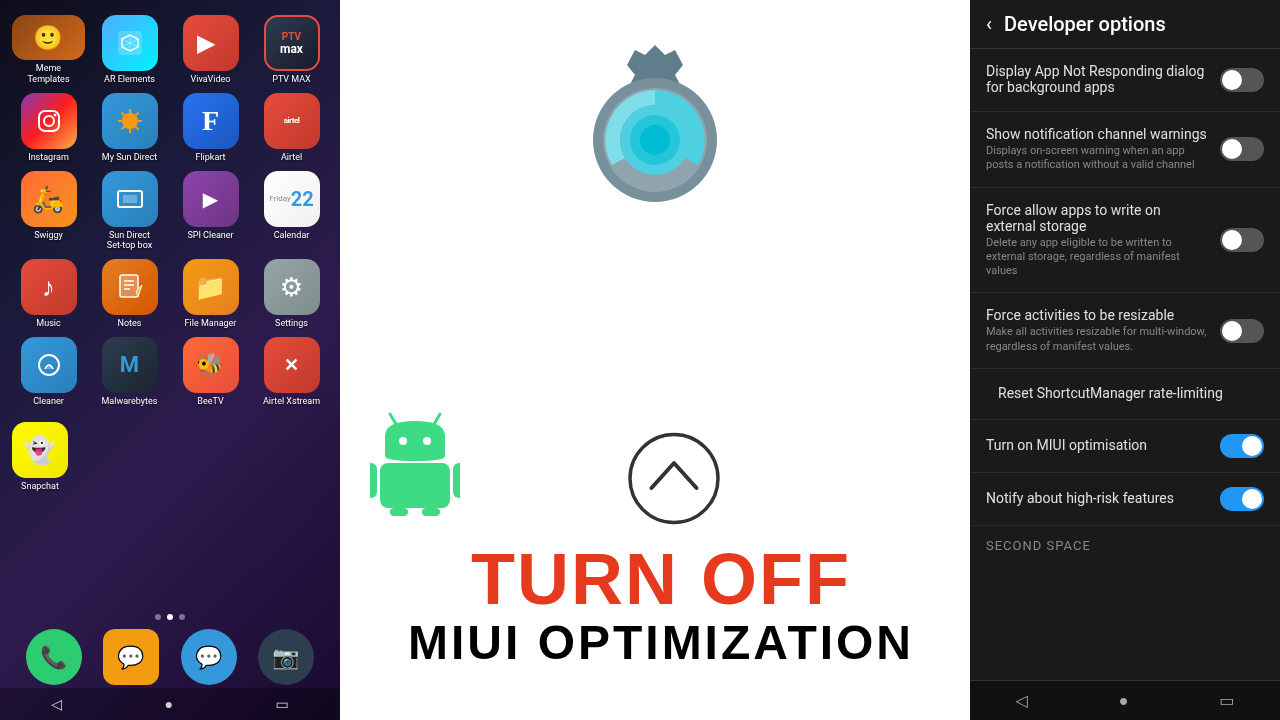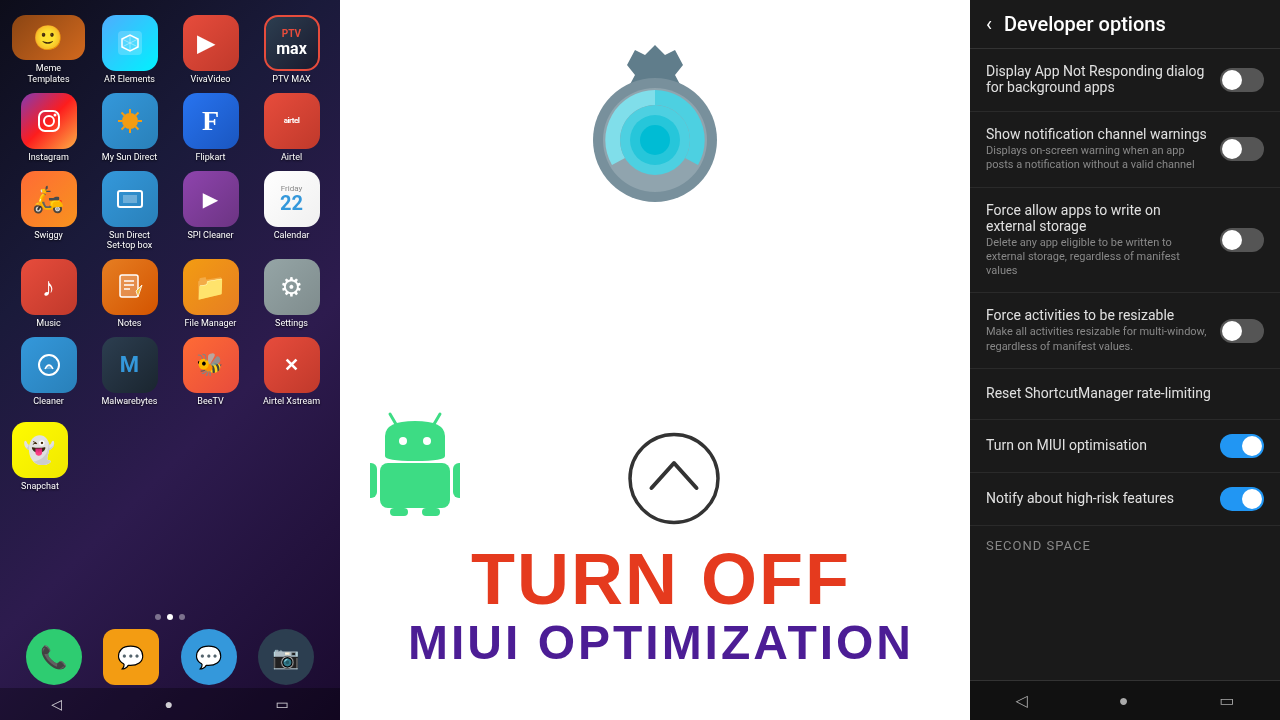--- a/index.html
+++ b/index.html
@@ -187,21 +187,21 @@
       font-weight: 900;
       color: #e53a1e;
       font-family: Impact, 'Arial Black', sans-serif;
       letter-spacing: 2px;
       line-height: 1;
     }
 
     .turn-off-sub {
       font-size: 48px;
       font-weight: 900;
-      color: #4c1d95;
+      color: #000000;
       font-family: Impact, 'Arial Black', sans-serif;
       letter-spacing: 3px;
     }
 
     
     .dev-panel {
       width: 310px;
       height: 720px;
       background: #1a1a1a;
       color: white;
@@ -298,21 +298,21 @@
 
     .dev-section-label {
       padding: 12px 16px 6px;
       font-size: 13px;
       color: #888;
       letter-spacing: 1px;
       text-transform: uppercase;
     }
 
     .dev-item-standalone {
-      padding: 16px 16px;
+      padding: 16px 28px;
       border-bottom: 1px solid #2a2a2a;
     }
 
     .dev-item-standalone .dev-item-title {
       font-size: 14px;
       color: #e0e0e0;
     }
 
     .dev-nav {
       height: 40px;
@@ -358,21 +358,21 @@
       <div class="app-icon icon-viva">
         <svg width="28" height="28" viewBox="0 0 28 28">
             <text y="22" font-size="24" fill="white">▶</text>
           </svg>
       </div>
       <span class="app-label">VivaVideo</span>
     </div>
     <div class="app-item">
       <div class="app-icon icon-ptv" style="flex-direction:column;font-size:10px;font-weight:bold;color:#e74c3c;">
         <span>PTV</span>
-          <span style="color:white;font-size:16px;">max</span>
+          <span style="color:white;font-size:12px;">max</span>
       </div>
       <span class="app-label">PTV MAX</span>
     </div>
 
     <div class="app-item">
       <div class="app-icon icon-instagram">
         <svg width="28" height="28" viewBox="0 0 28 28">
             <rect x="4" y="4" width="20" height="20" rx="6" stroke="white" stroke-width="2" fill="none"></rect>
             <circle cx="14" cy="14" r="5" stroke="white" stroke-width="2" fill="none"></circle>
             <circle cx="20" cy="8" r="1.5" fill="white"></circle>
@@ -410,21 +410,21 @@
             <line x1="10" y1="23" x2="20" y2="23" stroke="white" stroke-width="2"></line>
           </svg>
       </div>
       <span class="app-label">Sun Direct<br>Set-top box</span>
     </div>
     <div class="app-item">
       <div class="app-icon icon-spi" style="font-size:20px;">▶</div>
       <span class="app-label">SPI Cleaner</span>
     </div>
     <div class="app-item">
-      <div class="app-icon icon-calendar" style="flex-direction:column;">
+      <div class="app-icon icon-calendar" style="flex-direction:row;">
         <span class="cal-day">Friday</span>
         <span class="cal-num">22</span>
       </div>
       <span class="app-label" style="color:white;">Calendar</span>
     </div>
 
     <div class="app-item">
       <div class="app-icon icon-music" style="font-size:26px;">♪</div>
       <span class="app-label">Music</span>
     </div>

